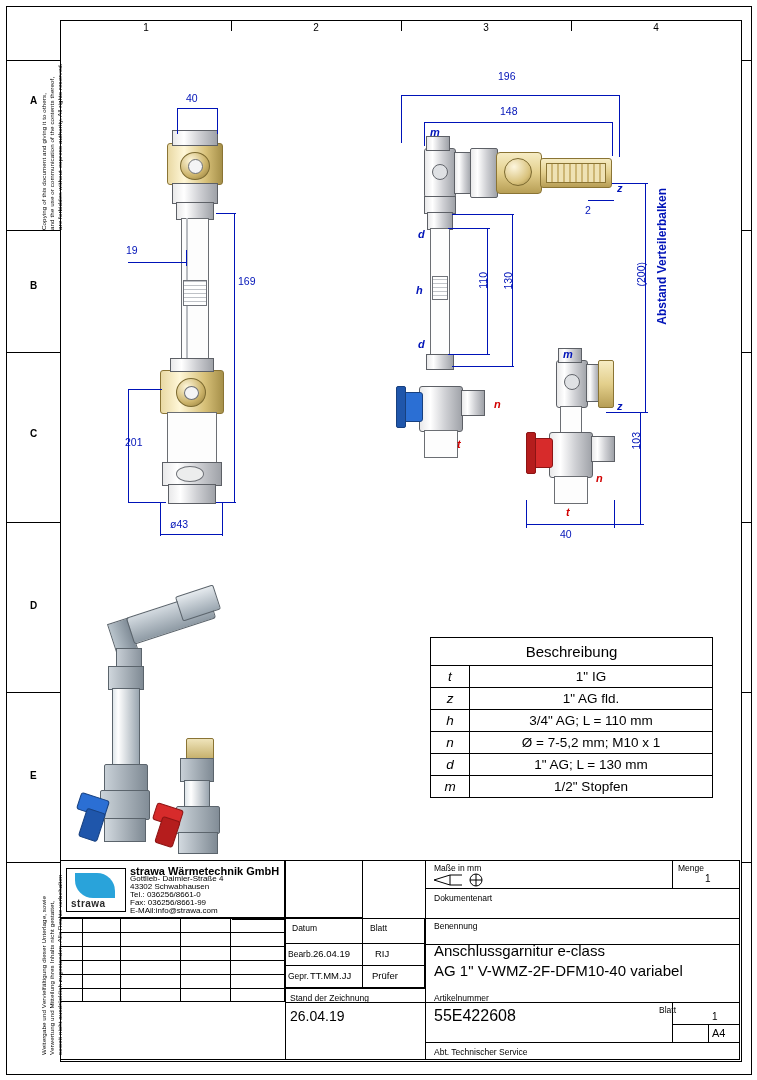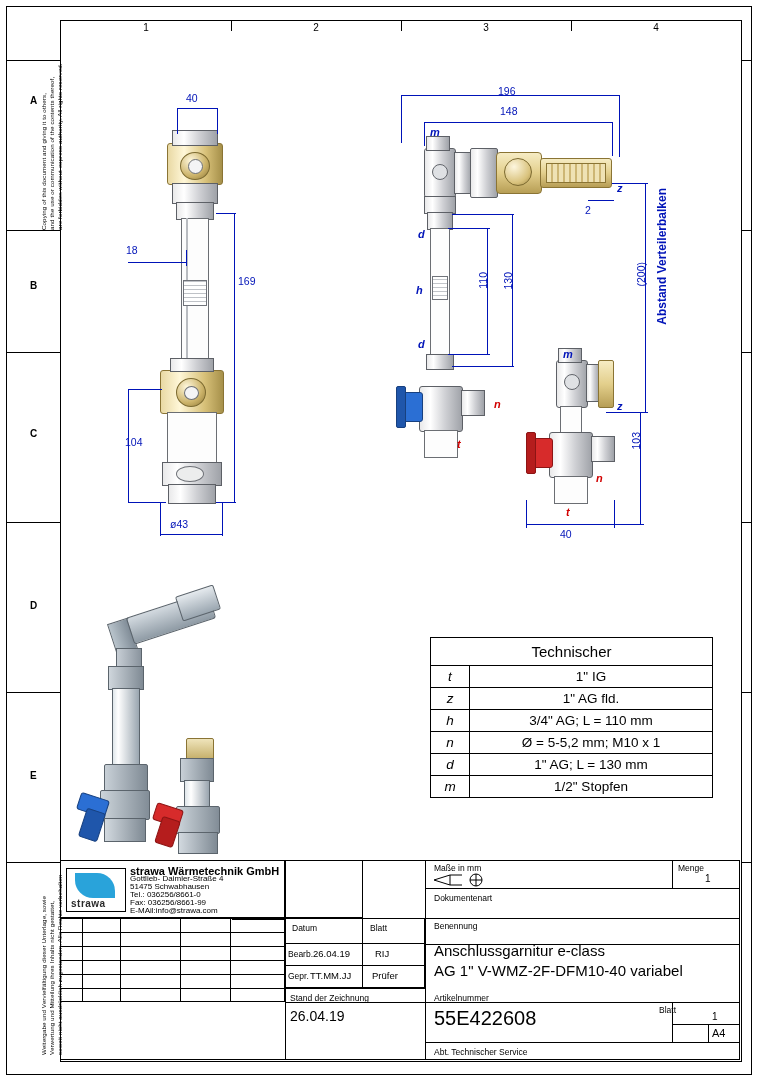--- a/index.html
+++ b/index.html
@@ -118,31 +118,31 @@
     <div class="part" style="left:176px;top:466px;width:26px;height:14px;border-radius:50%;background:#eceded;border:1px solid #6d7076;"></div>
     <div class="part metal" style="left:168px;top:484px;width:46px;height:18px;"></div>
 
     <div class="dimline hline" style="left:177px;top:108px;width:40px;"></div>
     <div class="dimline vline" style="left:177px;top:108px;height:26px;"></div>
     <div class="dimline vline" style="left:217px;top:108px;height:26px;"></div>
     <div class="dim" style="left:186px;top:92px;">40</div>
 
     <div class="dimline hline" style="left:128px;top:262px;width:58px;"></div>
     <div class="dimline vline" style="left:186px;top:250px;height:16px;"></div>
-    <div class="dim" style="left:126px;top:244px;">18</div>
+    <div class="dim" style="left:126px;top:244px;">19</div>
 
     <div class="dimline vline" style="left:234px;top:213px;height:290px;"></div>
     <div class="dimline hline" style="left:216px;top:213px;width:20px;"></div>
     <div class="dimline hline" style="left:216px;top:502px;width:20px;"></div>
     <div class="dim" style="left:238px;top:275px;">169</div>
 
     <div class="dimline vline" style="left:128px;top:389px;height:114px;"></div>
     <div class="dimline hline" style="left:128px;top:389px;width:34px;"></div>
     <div class="dimline hline" style="left:128px;top:502px;width:38px;"></div>
-    <div class="dim" style="left:125px;top:436px;">104</div>
+    <div class="dim" style="left:125px;top:436px;">201</div>
 
     <div class="dimline hline" style="left:160px;top:534px;width:62px;"></div>
     <div class="dimline vline" style="left:160px;top:502px;height:34px;"></div>
     <div class="dimline vline" style="left:222px;top:502px;height:34px;"></div>
     <div class="dim" style="left:170px;top:518px;">ø43</div>
   </div>
 
   <div>
 
     <div class="part metal" style="left:424px;top:148px;width:30px;height:48px;border-radius:3px;"></div>
@@ -176,21 +176,21 @@
 
     <div class="part metal" style="left:549px;top:432px;width:42px;height:44px;border-radius:3px;"></div>
     <div class="part white" style="left:554px;top:476px;width:32px;height:26px;"></div>
     <div class="part" style="left:531px;top:438px;width:20px;height:28px;background:#d72b2b;border:1px solid #8d1414;border-radius:3px;"></div>
     <div class="part" style="left:526px;top:432px;width:8px;height:40px;background:#b51d1d;border:1px solid #8d1414;border-radius:2px;"></div>
     <div class="part metal" style="left:591px;top:436px;width:22px;height:24px;"></div>
 
     <div class="dimline hline" style="left:401px;top:95px;width:218px;"></div>
     <div class="dimline vline" style="left:401px;top:95px;height:48px;"></div>
     <div class="dimline vline" style="left:619px;top:95px;height:62px;"></div>
-    <div class="dim" style="left:498px;top:85px;">196</div>
+    <div class="dim" style="left:498px;top:70px;">196</div>
 
     <div class="dimline hline" style="left:424px;top:122px;width:188px;"></div>
     <div class="dimline vline" style="left:424px;top:122px;height:24px;"></div>
     <div class="dimline vline" style="left:612px;top:122px;height:34px;"></div>
     <div class="dim" style="left:500px;top:105px;">148</div>
 
     <div class="dimline hline" style="left:588px;top:200px;width:26px;"></div>
     <div class="dim" style="left:585px;top:204px;">2</div>
 
     <div class="dimline vline" style="left:487px;top:228px;height:126px;"></div>
@@ -249,37 +249,37 @@
     <div class="part" style="left:184px;top:780px;width:24px;height:28px;background:linear-gradient(90deg,#dfe6ea 0%,#fff 25%,#99a4ae 100%);border:1px solid #5b646c;"></div>
     <div class="part" style="left:176px;top:806px;width:42px;height:26px;background:linear-gradient(90deg,#ccd4da,#828d97);border:1px solid #5b646c;border-radius:2px;"></div>
     <div class="part" style="left:154px;top:806px;width:26px;height:16px;background:#d72b2b;border:1px solid #8d1414;border-radius:3px;transform:rotate(18deg);"></div>
     <div class="part" style="left:158px;top:818px;width:17px;height:26px;background:#b51d1d;border:1px solid #8d1414;border-radius:3px;transform:rotate(18deg);"></div>
     <div class="part" style="left:178px;top:832px;width:38px;height:20px;background:linear-gradient(90deg,#d2d9df,#7f8a94);border:1px solid #5b646c;"></div>
   </div>
 
   <table class="desc-table">
     <tbody>
         <tr>
-      <td class="head" colspan="2">Technischer</td>
+      <td class="head" colspan="2">Beschreibung</td>
     </tr>
     <tr>
       <td class="key">t</td>
       <td>1" IG</td>
     </tr>
     <tr>
       <td class="key">z</td>
       <td>1" AG fld.</td>
     </tr>
     <tr>
       <td class="key">h</td>
       <td>3/4" AG; L = 110 mm</td>
     </tr>
     <tr>
       <td class="key">n</td>
-      <td>Ø = 5-5,2 mm; M10 x 1</td>
+      <td>Ø = 7-5,2 mm; M10 x 1</td>
     </tr>
     <tr>
       <td class="key">d</td>
       <td>1" AG; L = 130 mm</td>
     </tr>
     <tr>
       <td class="key">m</td>
       <td>1/2" Stopfen</td>
     </tr>
   </tbody>
@@ -323,21 +323,21 @@
     <div class="cell" style="left:365px;top:84px;width:315px;height:0;border:none;border-top:1px solid #000;"></div>
     <div class="cell" style="left:365px;top:142px;width:315px;height:0;border:none;border-top:1px solid #000;"></div>
     <div class="cell" style="left:365px;top:182px;width:315px;height:0;border:none;border-top:1px solid #000;"></div>
     <div class="cell" style="left:612px;top:0;width:0;height:28px;border:none;border-left:1px solid #000;"></div>
     <div class="cell" style="left:612px;top:142px;width:0;height:40px;border:none;border-left:1px solid #000;"></div>
     <div class="cell" style="left:612px;top:164px;width:68px;height:0;border:none;border-top:1px solid #000;"></div>
     <div class="cell" style="left:648px;top:164px;width:0;height:18px;border:none;border-left:1px solid #000;"></div>
 
     <div class="tbtxt" style="left:70px;top:5px;font-weight:bold;font-size:11px;">strawa Wärmetechnik GmbH</div>
     <div class="tbtxt" style="left:70px;top:14px;font-size:8px;">Gottlieb- Daimler-Straße 4</div>
-    <div class="tbtxt" style="left:70px;top:22px;font-size:8px;">51475 Schwabhausen</div>
+    <div class="tbtxt" style="left:70px;top:22px;font-size:8px;">43302 Schwabhausen</div>
     <div class="tbtxt" style="left:70px;top:30px;font-size:8px;">Tel.: 036256/8661-0</div>
     <div class="tbtxt" style="left:70px;top:38px;font-size:8px;">Fax: 036256/8661-99</div>
     <div class="tbtxt" style="left:70px;top:46px;font-size:8px;">E-MAil:info@strawa.com</div>
 
     <div class="tbtxt" style="left:374px;top:3px;">Maße in mm</div>
     <div class="tbtxt" style="left:618px;top:3px;">Menge</div>
     <div class="tbtxt" style="left:645px;top:13px;font-size:10px;">1</div>
     <div class="tbtxt" style="left:374px;top:33px;">Dokumentenart</div>
 
     <svg style="position:absolute;left:372px;top:13px;" width="62" height="14">
@@ -358,21 +358,21 @@
     <div class="tbtxt" style="left:250px;top:110px;font-size:9.5px;">TT.MM.JJ</div>
     <div class="tbtxt" style="left:312px;top:110px;font-size:9.5px;">Prüfer</div>
 
     <div class="tbtxt" style="left:374px;top:61px;">Benennung</div>
     <div class="tbtxt big" style="left:374px;top:82px;">Anschlussgarnitur e-class</div>
     <div class="tbtxt big" style="left:374px;top:102px;">AG 1" V-WMZ-2F-DFM10-40 variabel</div>
 
     <div class="tbtxt" style="left:230px;top:133px;">Stand der Zeichnung</div>
     <div class="tbtxt mid" style="left:230px;top:148px;font-size:14px;">26.04.19</div>
     <div class="tbtxt" style="left:374px;top:133px;">Artikelnummer</div>
-    <div class="tbtxt" style="left:374px;top:147px;font-size:20px;">55E422608</div>
+    <div class="tbtxt" style="left:374px;top:147px;font-size:16px;">55E422608</div>
     <div class="tbtxt" style="left:599px;top:145px;">Blatt</div>
     <div class="tbtxt" style="left:652px;top:151px;font-size:10px;">1</div>
     <div class="tbtxt" style="left:652px;top:167px;font-size:11px;">A4</div>
     <div class="tbtxt" style="left:374px;top:187px;">Abt. Technischer Service</div>
   </div>
 
   <div class="logo">
     <div class="logo-wave"></div>
     <div class="logo-text">strawa</div>
   </div>

